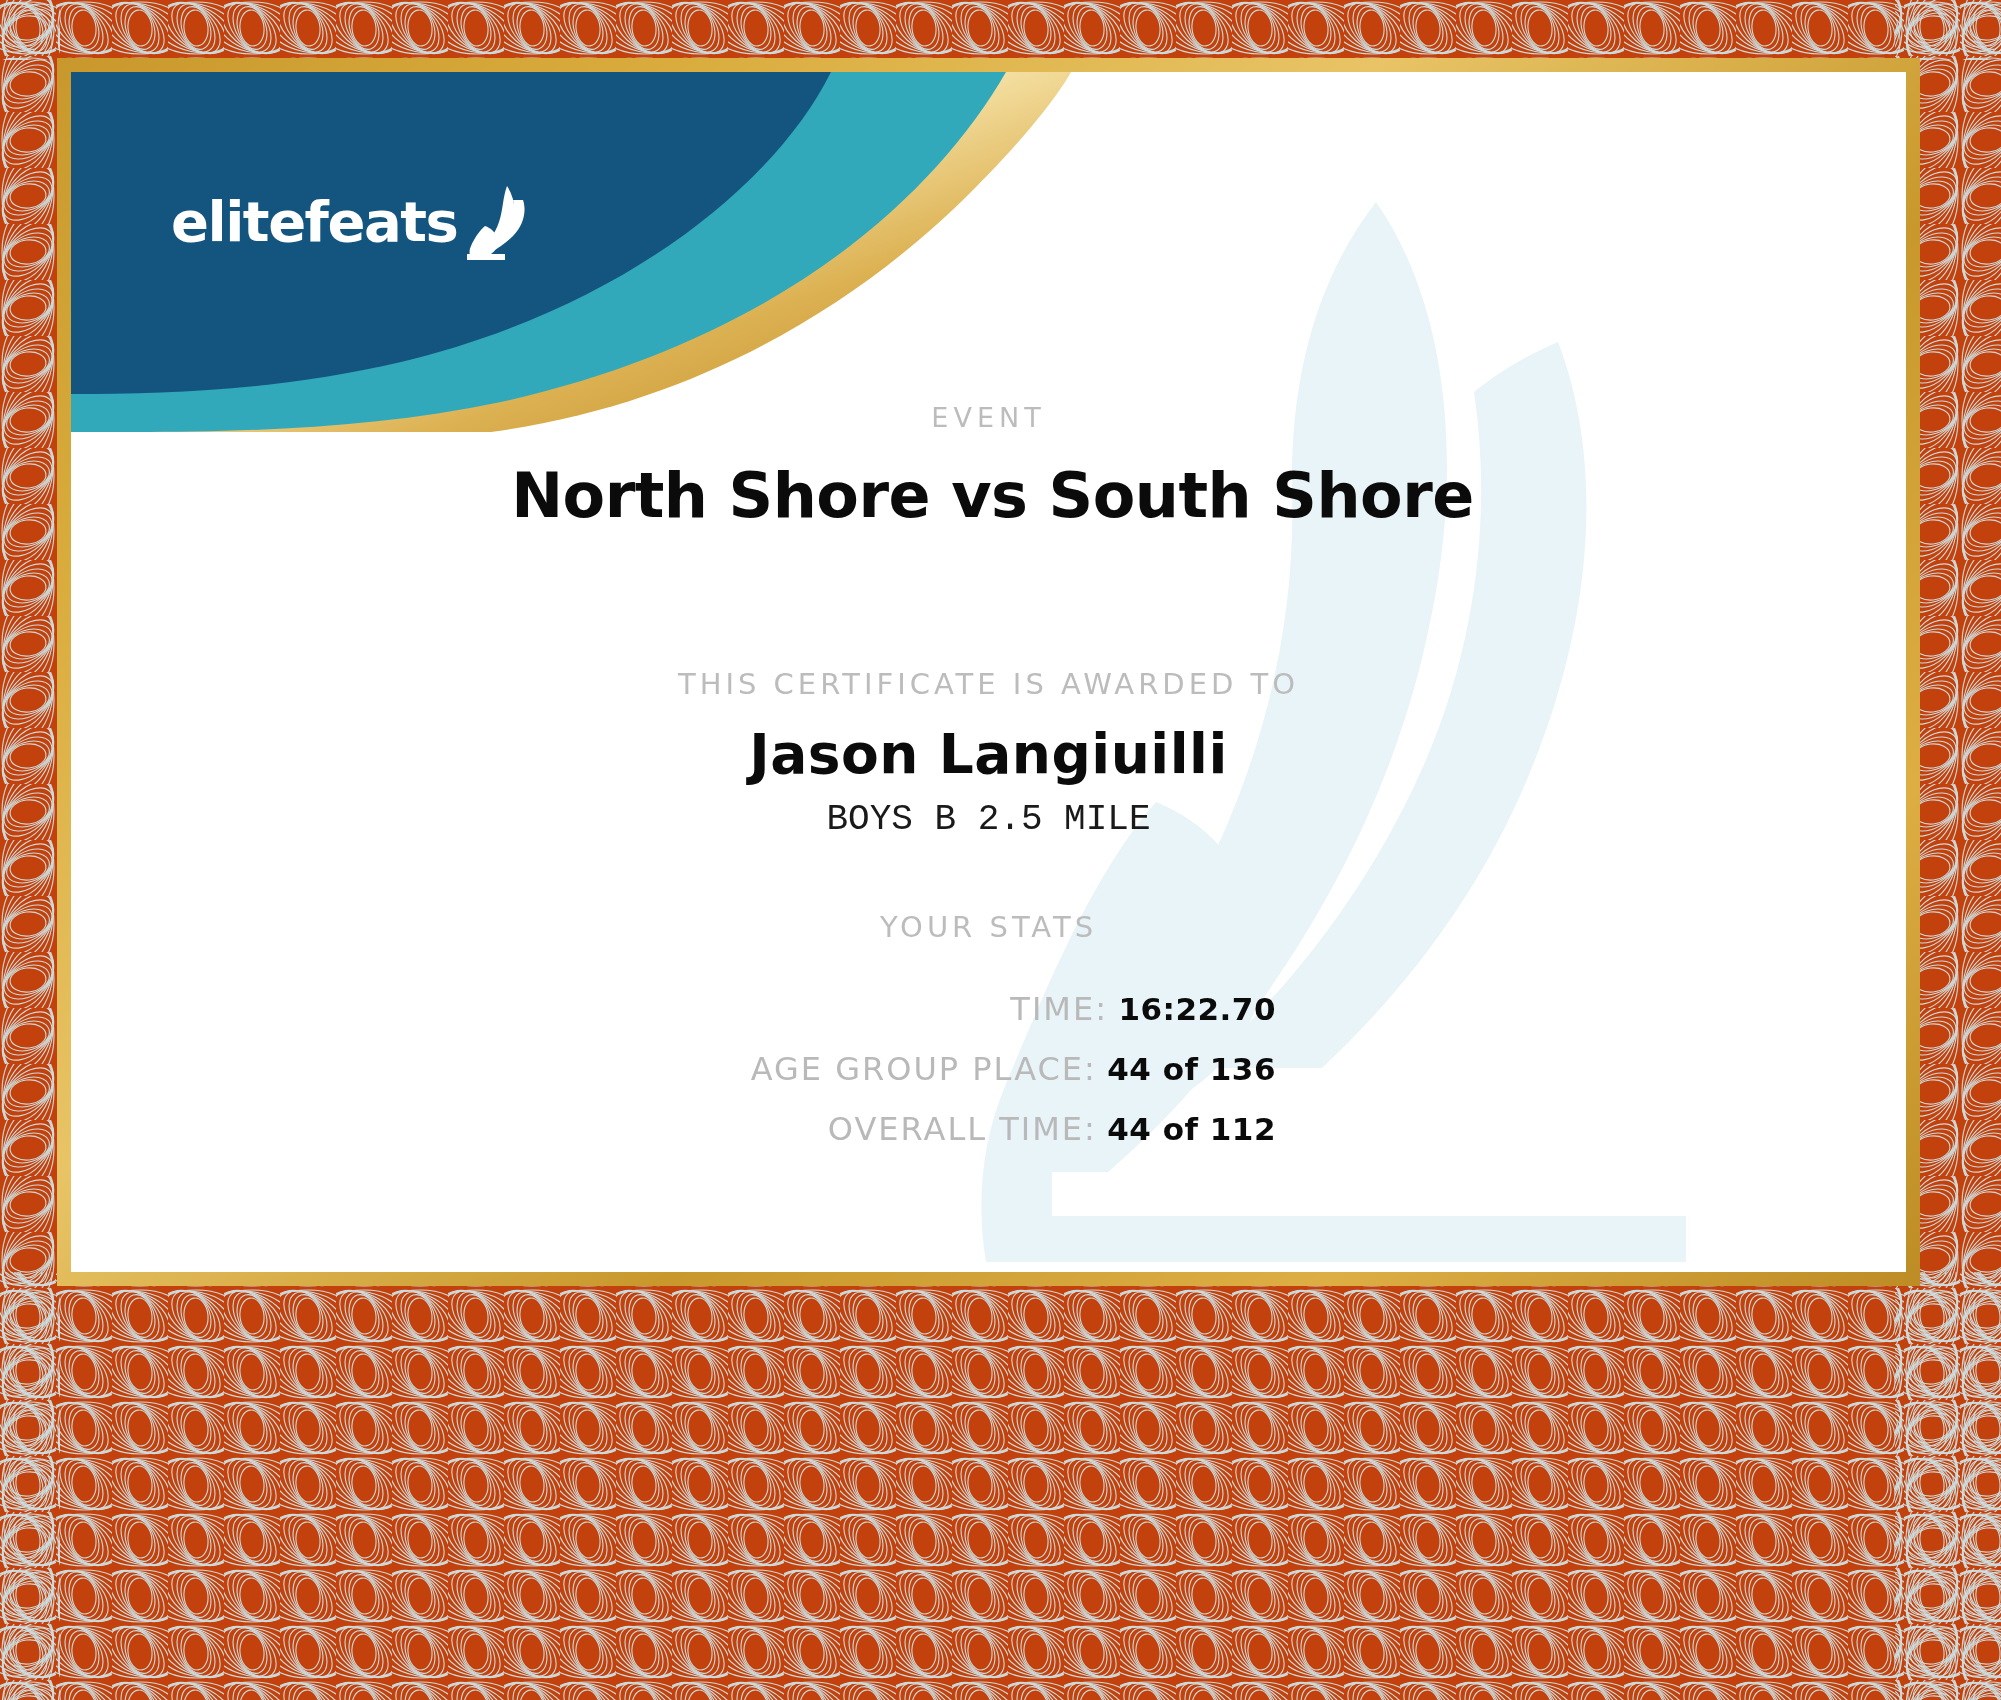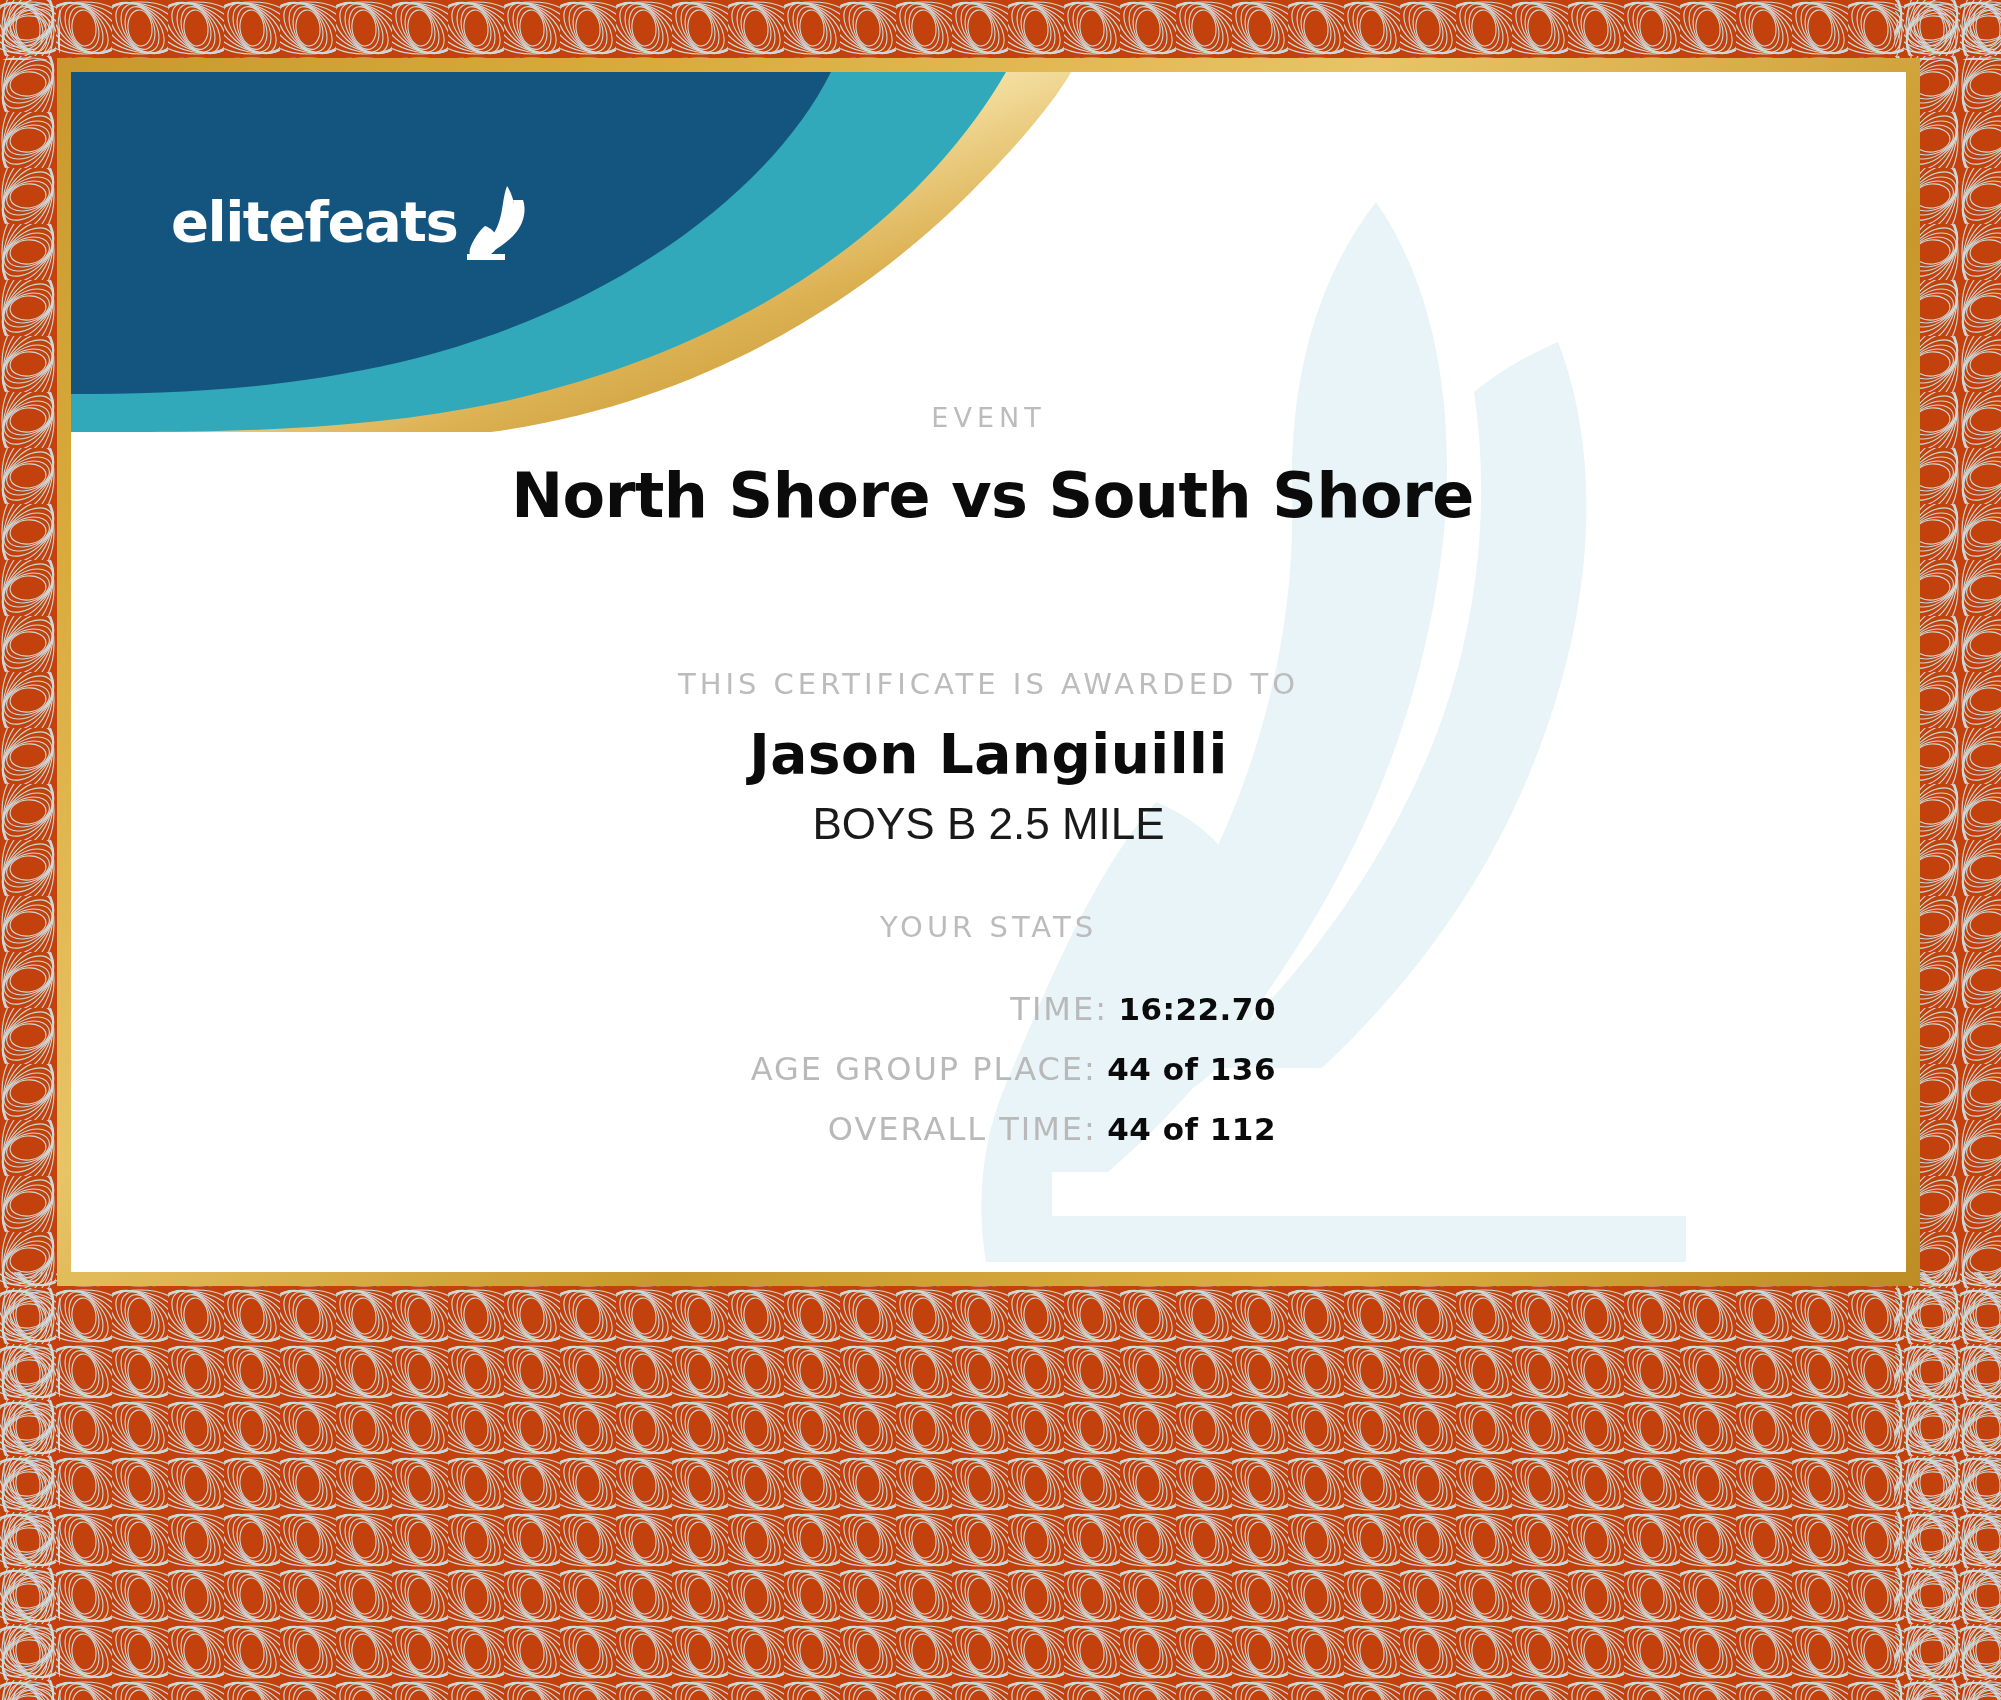--- a/index.html
+++ b/index.html
@@ -148,22 +148,22 @@
     font-weight: bold;
     color: #0b0b0b;
     letter-spacing: 0.5px;
   }
   #recipient-division {
     position: absolute;
     left: 0;
     right: 0;
     top: 727px;
     text-align: center;
-    font-family: Liberation Sans, sans-serif;
-    font-size: 44px;
+    font-family: Liberation Mono, monospace;
+    font-size: 36px;
     font-weight: normal;
     color: #1a1a1a;
     letter-spacing: 0px;
   }
 
   #stats-label {
     position: absolute;
     left: 0;
     right: 0;
     top: 838px;

